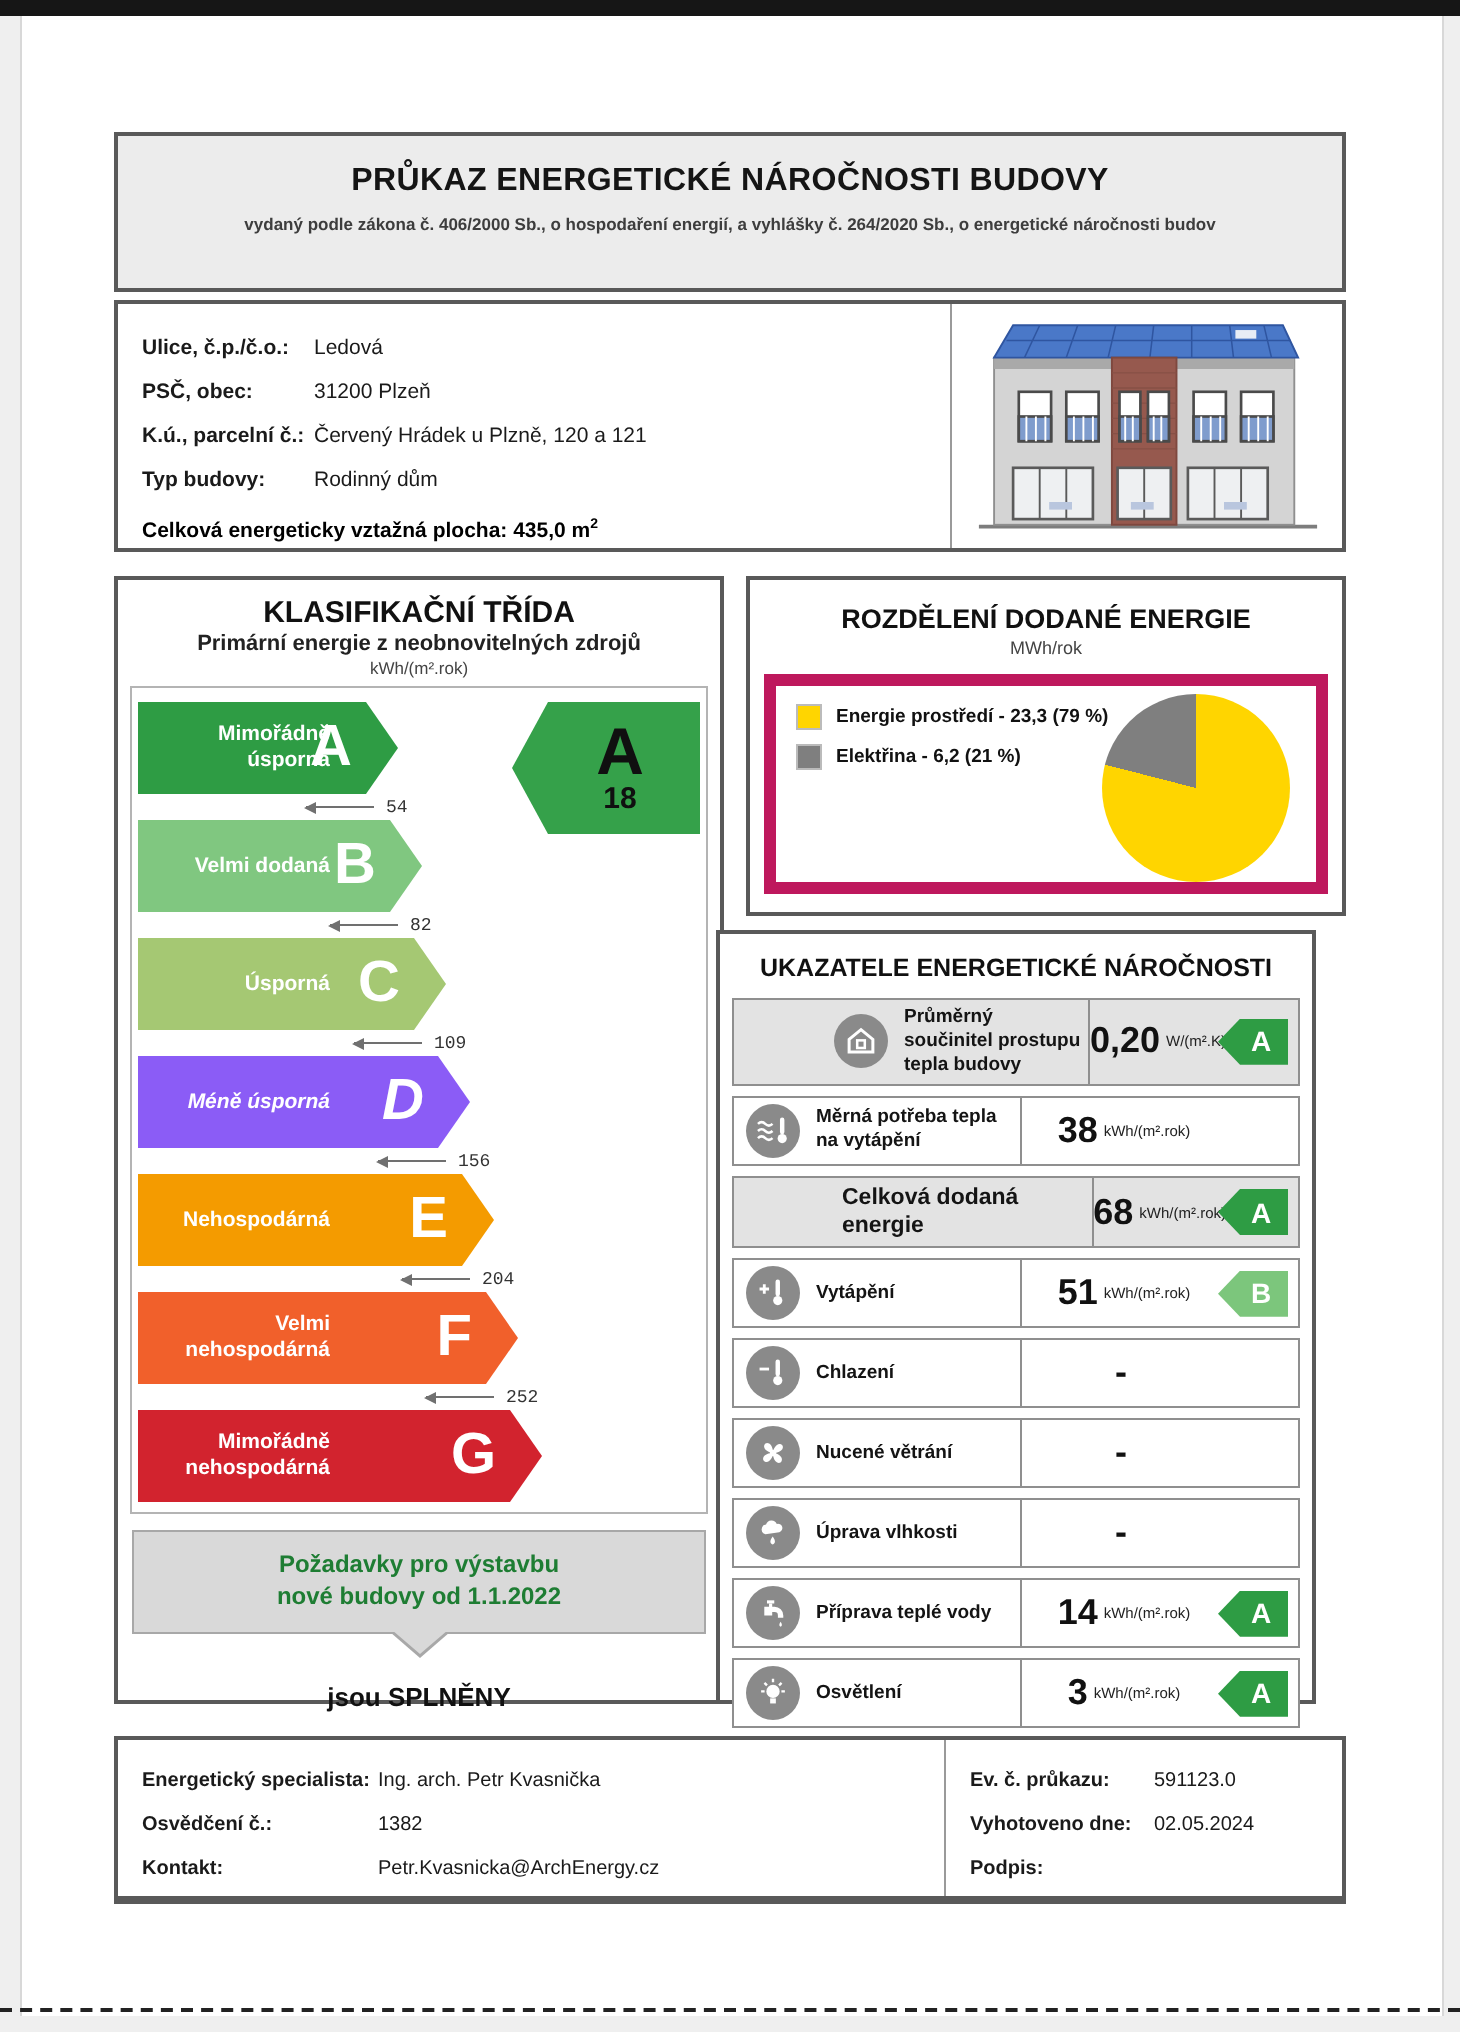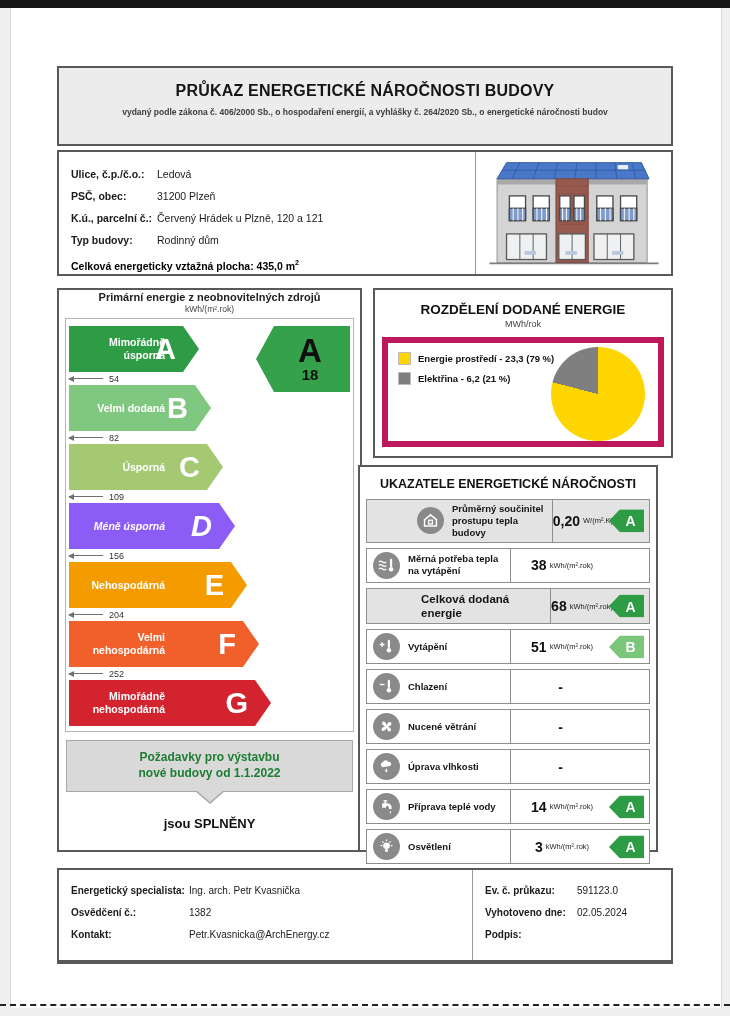--- a/index.html
+++ b/index.html
@@ -29,21 +29,21 @@
   
   .class-box { left:57px; top:288px; width:305px; height:564px; text-align:center; }
   .panel-title { font-size:15px; font-weight:bold; color:#111; margin-top:8px; }
   .class-sub { font-size:11px; font-weight:bold; color:#222; margin-top:1px; }
   .class-unit { font-size:8.5px; color:#444; margin-top:1px; }
   .scale-box { position:relative; margin:4px 6px 0 6px; border:1px solid #b4b4b4; height:414px; padding:7px 0 0 3px; text-align:left; }
   .class-row { }
   .class-arrow { height:46px; clip-path:polygon(0 0, calc(100% - 16px) 0, 100% 50%, calc(100% - 16px) 100%, 0 100%); display:flex; align-items:center; position:relative; }
   .class-label { color:#fff; font-weight:bold; font-size:10.5px; line-height:1.2; padding-left:9px; width:96px;text-align:right; }
   .class-letter { position:absolute; right:23px; top:50%; transform:translateY(-50%); color:#fff; font-weight:bold; font-size:29px; }
-  .class-thresh { height:13px; display:flex; justify-content:flex-start; align-items:center; margin-right:-16px; }
+  .class-thresh { height:13px; display:flex; justify-content:flex-end; align-items:center; margin-right:-16px;font-family:Liberation Mono, monospace; }
   .thresh-line { width:34px; border-top:1px solid #707070; position:relative; display:inline-block; }
   .thresh-line:before { content:''; position:absolute; left:-1px; top:-3.5px; border-right:6px solid #707070; border-top:3px solid transparent; border-bottom:3px solid transparent; }
   .thresh-num { font-size:9px; color:#333; margin-left:6px; width:22px; }
   .rating-arrow { position:absolute; top:7px; right:3px; width:94px; height:66px; clip-path:polygon(0 50%, 18px 0, 100% 0, 100% 100%, 18px 100%); display:flex; flex-direction:column; align-items:center; justify-content:center; padding-left:14px; }
   .rating-letter { font-size:33px; font-weight:bold; color:#101010; line-height:30px; }
   .rating-value { font-size:15px; font-weight:bold; color:#101010; }
 
   .req-box { position:relative; margin:8px 7px 0 7px; background:#d9d9d9; border:1px solid #a8a8a8; height:52px; display:flex; flex-direction:column; align-items:center; justify-content:center; }
   .req-box:before { content:''; position:absolute; bottom:-13px; left:50%; transform:translateX(-50%); border-left:15px solid transparent; border-right:15px solid transparent; border-top:13px solid #a8a8a8; }
   .req-box:after { content:''; position:absolute; bottom:-11px; left:50%; transform:translateX(-50%); border-left:14px solid transparent; border-right:14px solid transparent; border-top:12px solid #d9d9d9; }
@@ -67,26 +67,26 @@
   .ind-rows { margin:8px 6px 0 6px; display:flex; flex-direction:column; gap:5px; }
   .ind-row { display:flex; align-items:stretch; border:1px solid #8f8f8f; min-height:33px; background:#fff; }
   .ind-row.hl { background:#e3e3e3;padding-left:44px; }
   .ind-left { width:143px; display:flex; align-items:center; padding:3px 2px 3px 6px; }
   .icon-circle { width:27px; height:27px; border-radius:50%; background:#8a8a8a; display:flex; align-items:center; justify-content:center; flex:0 0 27px; margin-right:8px; }
   .icon-circle svg { width:19px; height:19px; }
   .ind-label { font-size:9.5px; font-weight:bold; color:#141414; line-height:1.25; }
   .ind-row.emph .ind-left { padding-left:10px; }
   .ind-row.emph .ind-label { font-size:11.5px; }
   .ind-right { flex:1; border-left:1px solid #8f8f8f; position:relative; display:flex; align-items:center; justify-content:center; padding-right:36px; }
-  .ind-value { font-size:14px; font-weight:bold; color:#111;text-align:right; }
+  .ind-value { font-size:18px; font-weight:bold; color:#111;text-align:right; }
   .ind-unit { font-size:7.5px; color:#222; margin-left:3px; }
   .badge { position:absolute; right:5px; top:50%; transform:translateY(-50%); width:35px; height:23px; clip-path:polygon(0 50%, 11px 0, 100% 0, 100% 100%, 11px 100%); color:#fff; font-weight:bold; font-size:14px; display:flex; align-items:center; justify-content:center; padding-left:8px; }
 
   
-  .footer-box { left:57px; top:868px; width:616px; height:96px; border-bottom-width:4px; display:flex; }
+  .footer-box { left:57px; top:868px; width:616px; height:84px; border-bottom-width:4px; display:flex; }
   .foot-left { width:414px; border-right:1px solid #9a9a9a; padding:10px 0 0 12px; }
   .foot-right { flex:1; padding:10px 0 0 12px; }
   .foot-row { display:flex; font-size:10px; line-height:22px; color:#1a1a1a; }
   .foot-label { font-weight:bold; }
   .foot-left .foot-label { width:118px; }
   .foot-right .foot-label { width:92px; }
 </style>
 </head>
 <body>
 
@@ -211,20 +211,21 @@
         <g fill="#b9c6de">
             <rect x="43" y="100" width="12" height="4"></rect>
             <rect x="86" y="100" width="12" height="4"></rect>
             <rect x="135" y="100" width="12" height="4"></rect>
           </g>
       </svg>
     </div>
   </div>
 
   <div class="box class-box">
+    <div class="panel-title">KLASIFIKAČNÍ TŘÍDA</div>
     <div class="class-sub">Primární energie z neobnovitelných zdrojů</div>
     <div class="class-unit">kWh/(m².rok)</div>
 
     <div class="scale-box">
 
         <div class="class-row" style="width: 130px;">
           <div class="class-arrow" style="background: rgb(46, 156, 68);">
             <span class="class-label">Mimořádně úsporná</span>
             <span class="class-letter">A</span>
           </div>

